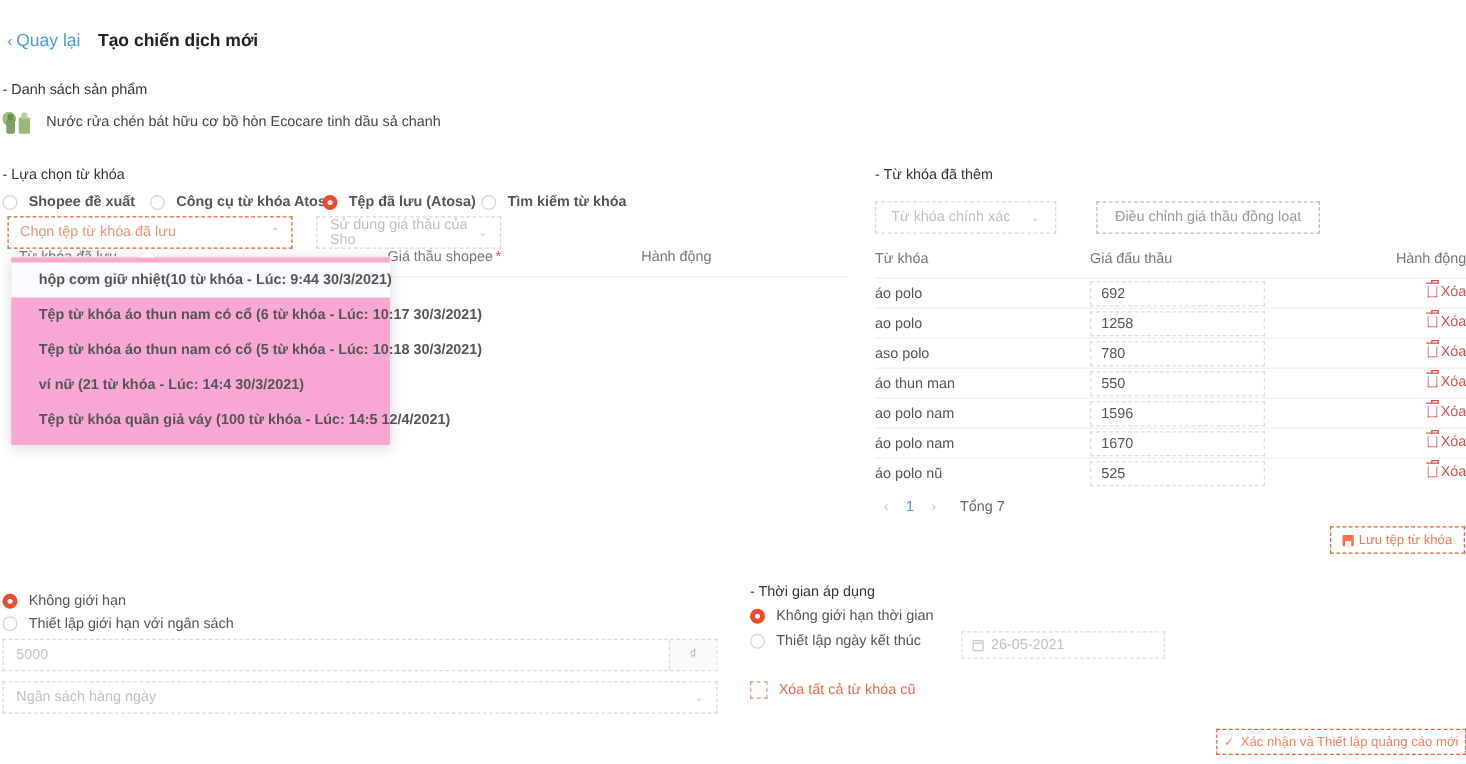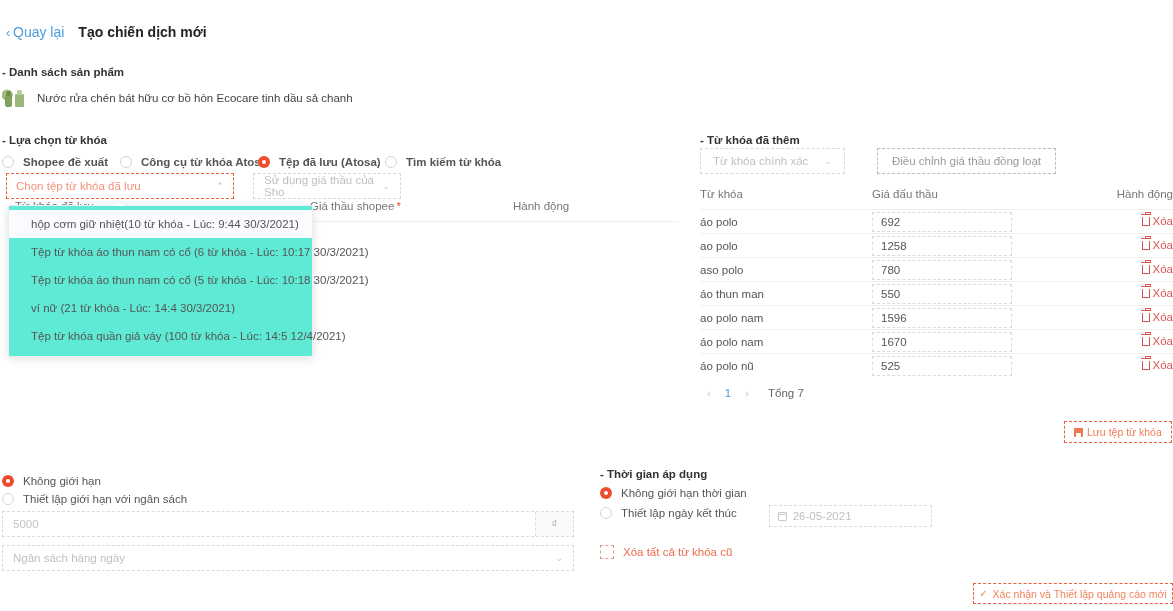--- a/index.html
+++ b/index.html
@@ -16,21 +16,21 @@
     font-size: 12px;
   }
 
   
   .header { position: absolute; left: 6px; top: 24px; display: flex; align-items: baseline; }
   .back-link { color: #4a9bdc; font-size: 14px; cursor: pointer; white-space: nowrap; }
   .back-chevron { color: #4a9bdc; font-size: 12px; margin-right: 3px; }
   .page-title { font-size: 14px; font-weight: bold; color: #222; margin-left: 14px; white-space: nowrap; }
 
   
-  .sec-title { font-size: 11.5px; font-weight: bold; color: #333; white-space: nowrap; }
+  .sec-title { font-size: 11.5px; font-weight: normal; color: #333; white-space: nowrap; }
 
   
   .prod-sec { position: absolute; left: 2px; top: 66px; }
   .prod-row { display: flex; align-items: center; margin-top: 10px; }
   .thumb {
     width: 26px; height: 20px; flex: none;
     background:
       radial-gradient(circle at 20% 35%, #9fbf7e 0 22%, transparent 23%),
       linear-gradient(#ffffff, #ffffff);
     position: relative; overflow: hidden;
@@ -74,24 +74,24 @@
   .select-bidsrc {
     position: absolute; left: 253px; top: 173px;
     width: 148px; height: 26px; padding: 0 10px;
     justify-content: center;
   }
   .select-bidsrc .caret { margin-left: 8px; }
 
   
   .dropdown {
     position: absolute; left: 8px; top: 205px;
-    width: 305px; background: #5eead4;
+    width: 305px; background: #f9a8d4;
     border: 1px solid #eee; border-radius: 2px;
     box-shadow: 0 2px 10px rgba(0,0,0,.13);
-    padding: 4px 0 6px 0; z-index: 40;
+    padding: 4px 0 6px 0; z-index: 40; font-weight: bold;
   }
   .dropdown::before {
     content: ""; position: absolute; top: -6px; left: 103px;
     border-left: 6px solid transparent; border-right: 6px solid transparent;
     border-bottom: 6px solid #fff;
     filter: drop-shadow(0 -1px 0 #eee);
   }
   .dd-item {
     padding: 7px 14px 7px 22px; font-size: 11.5px; color: #555;
     cursor: pointer; white-space: nowrap; line-height: 14px;
@@ -102,21 +102,21 @@
   .left-table { position: absolute; left: 6px; top: 200px; width: 672px; z-index: 5; }
   .lt-head { display: flex; padding: 0 0 9px 0; font-size: 11.5px; color: #777; }
   .lt-head .c1 { width: 304px; padding-left: 9px; }
   .lt-head .c2 { width: 203px; }
   .lt-head .c3 { width: 160px; }
   .req { color: #ee4d2d; margin-left: 2px; }
   .lt-body { border-top: 1px solid #eee; font-size: 11.5px; color: #555; padding: 8px 0 0 9px; }
 
   
   .right-sec { position: absolute; left: 700px; top: 134px; width: 473px; }
-  .rp-controls { display: flex; align-items: center; margin-top: 2px; }
+  .rp-controls { display: flex; align-items: center; margin-top: 15px; }
   .select-match { width: 145px; height: 26px; padding: 0 12px; }
   .btn-bulk {
     margin-left: 32px; height: 26px; padding: 0 14px;
     border: 1px dashed #bdbdbd; background: #fff;
     display: flex; align-items: center; justify-content: center;
     font-size: 11.5px; color: #9a9a9a; white-space: nowrap;
   }
 
   .kw-table { margin-top: 14px; width: 473px; }
   .kt-head { display: flex; align-items: center; font-size: 11.5px; color: #777; padding-bottom: 9px; }

